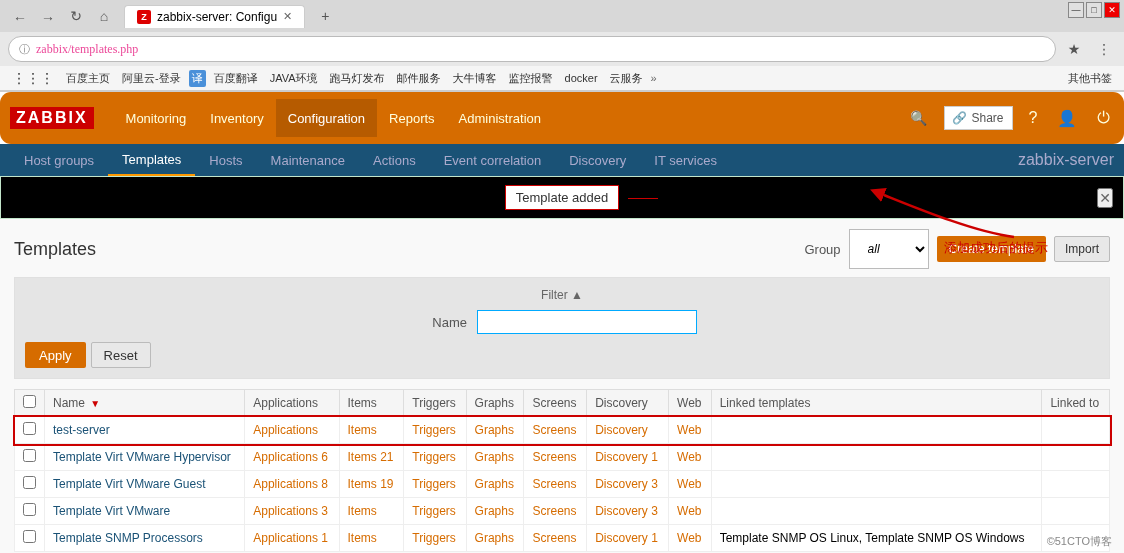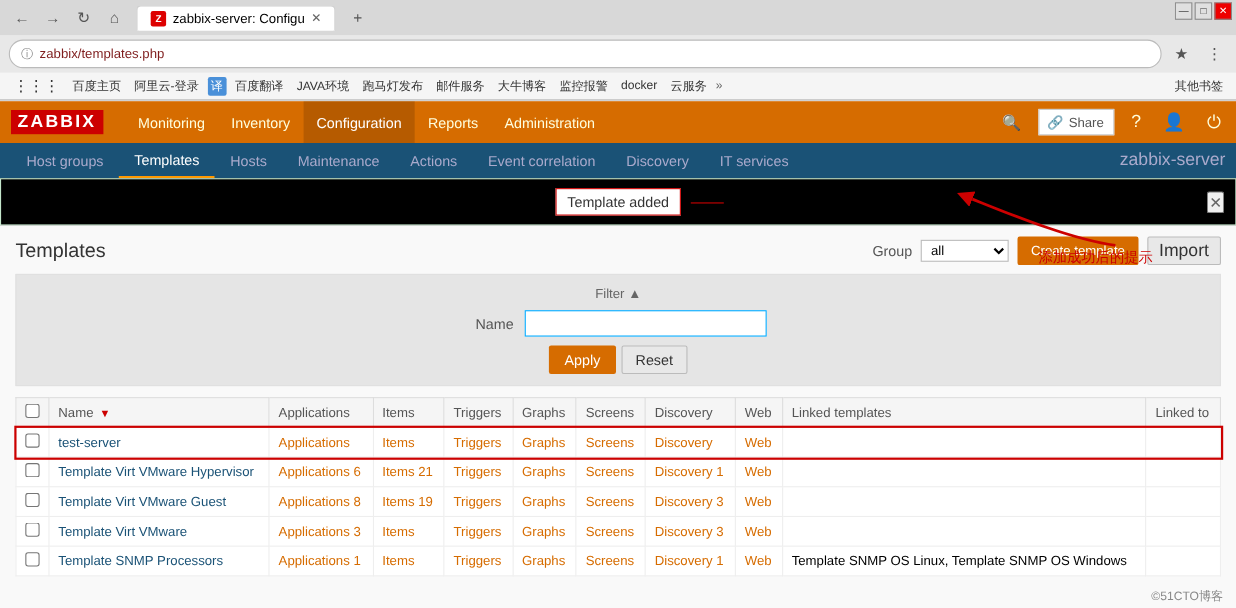--- a/index.html
+++ b/index.html
@@ -8,30 +8,30 @@
     
     .browser-chrome { background: #e8e8e8; border-bottom: 1px solid #ccc; }
     .browser-titlebar { background: #d8d8d8; padding: 4px 8px; display: flex; align-items: center; gap: 8px; height: 32px; }
     .browser-tab { background: white; border: 1px solid #ccc; border-bottom: none; padding: 4px 12px; border-radius: 4px 4px 0 0; display: flex; align-items: center; gap: 6px; font-size: 12px; }
     .browser-tab-icon { width: 14px; height: 14px; background: #d00; display: inline-flex; align-items: center; justify-content: center; color: white; font-weight: bold; font-size: 9px; border-radius: 2px; }
     .browser-tab-close { color: #666; cursor: pointer; font-size: 11px; }
     .browser-controls { display: flex; gap: 4px; align-items: center; }
     .browser-btn { width: 24px; height: 24px; border-radius: 50%; border: none; background: transparent; cursor: pointer; display: flex; align-items: center; justify-content: center; color: #555; font-size: 14px; }
     .browser-addressbar-row { display: flex; align-items: center; padding: 4px 8px; gap: 6px; background: #e8e8e8; }
     .browser-addressbar { flex: 1; height: 26px; border: 1px solid #bbb; border-radius: 13px; background: white; display: flex; align-items: center; padding: 0 10px; gap: 6px; }
-    .address-url { flex: 1; font-size: 12px; color: #7f1d1d; }
+    .address-url { flex: 1; font-size: 12px; color: #ec4899; font-family: Liberation Serif, serif; }
     .browser-toolbar { background: #f5f5f5; padding: 2px 8px; display: flex; align-items: center; gap: 4px; border-bottom: 1px solid #ccc; font-size: 11px; color: #333; overflow: hidden; }
     .toolbar-item { padding: 2px 4px; white-space: nowrap; cursor: pointer; }
     .toolbar-more { color: #666; }
 
     
     .zabbix-app { background: white; min-height: 400px; }
 
     
-    .zabbix-topnav { background: #d66c00; display: flex; align-items: center; padding: 0 10px; height: 38px; }
+    .zabbix-topnav { background: #d66c00; display: flex; align-items: center; padding: 0 10px; height: 52px; border-radius: 11px; }
     .topnav-items { display: flex; gap: 0; flex: 1; }
     .topnav-item { color: #ffd; padding: 16px 12px; height: 38px; display: flex; align-items: center; cursor: pointer; font-size: 13px; }
     .topnav-item.active { color: white; background: rgba(0,0,0,0.15); }
     .topnav-right { display: flex; align-items: center; gap: 12px; }
     .topnav-search { width: 24px; height: 24px; border: none; background: transparent; color: #ffd; cursor: pointer; font-size: 14px; }
     .topnav-icon-btn { color: #ffd; cursor: pointer; font-size: 16px; padding: 0 4px; }
 
     
     .subnav { background: #1a5276; display: flex; align-items: center; padding: 0 10px; height: 32px; }
     .subnav-item { color: #aac; padding: 0 14px; height: 32px; display: flex; align-items: center; cursor: pointer; font-size: 13px; }
@@ -43,31 +43,31 @@
     .alert-message { border: 1px solid #c00; padding: 4px 10px; background: white; color: #333; font-size: 13px; position: relative; }
     .alert-message::after { content: ''; position: absolute; right: -40px; top: 50%; border-top: 1px solid #c00; width: 30px; }
     .alert-close { position: absolute; right: 10px; top: 50%; transform: translateY(-50%); cursor: pointer; color: #666; font-size: 14px; }
 
     
     .content { padding: 10px 14px; background: #f9f9f9; min-height: 350px; }
     .content-header { display: flex; align-items: center; justify-content: space-between; margin-bottom: 8px; }
     .page-title { font-size: 18px; color: #333; font-weight: normal; }
     .header-controls { display: flex; align-items: center; gap: 8px; }
     .group-label { font-size: 13px; color: #555; }
-    .group-select { height: 20px; border: 1px solid #bbb; background: white; padding: 0 4px; font-size: 12px; min-width: 80px; }
+    .group-select { height: 40px; border: 1px solid #bbb; background: white; padding: 0 14px; font-size: 12px; min-width: 80px; font-style: italic; }
     .btn-primary { background: #d66c00; color: white; border: none; padding: 4px 12px; cursor: pointer; font-size: 12px; height: 26px; border-radius: 2px; }
-    .btn-secondary { background: #e8e8e8; color: #333; border: 1px solid #bbb; padding: 4px 10px; cursor: pointer; font-size: 16px; height: 26px; border-radius: 2px; }
+    .btn-secondary { background: #e8e8e8; color: #333; border: 1px solid #bbb; padding: 4px 10px; cursor: pointer; font-size: 12px; height: 26px; border-radius: 2px; }
 
     
     .filter-section { background: #e5e5e5; border: 1px solid #e0e0e0; padding: 10px; margin-bottom: 10px; }
     .filter-toggle { text-align: center; cursor: pointer; color: #666; font-size: 12px; margin-bottom: 8px; }
     .filter-row { display: flex; align-items: center; gap: 10px; justify-content: center; margin-bottom: 8px; }
     .filter-label { font-size: 13px; color: #555; min-width: 40px; text-align: right; }
     .filter-input { height: 24px; border: 1px solid #0af; padding: 0 6px; font-size: 12px; width: 220px; outline: none; }
-    .filter-buttons { display: flex; gap: 5px; justify-content: center; }
+    .filter-buttons { display: flex; gap: 5px; }
     .btn-apply { background: #d66c00; color: white; border: none; padding: 4px 14px; cursor: pointer; font-size: 13px; height: 26px; border-radius: 2px; }
     .btn-reset { background: #e8e8e8; color: #333; border: 1px solid #bbb; padding: 4px 12px; cursor: pointer; font-size: 13px; height: 26px; border-radius: 2px; }
 
     
     .templates-table { width: 100%; border-collapse: collapse; background: white; border: 1px solid #ddd; }
     .templates-table th { background: #f5f5f5; border: 1px solid #ddd; padding: 5px 8px; text-align: left; font-weight: normal; font-size: 12px; color: #555; }
     .templates-table td { border: 1px solid #eee; padding: 5px 8px; font-size: 12px; }
     .check-col { width: 20px; }
     .sort-arrow { color: #c00; margin-left: 2px; font-size: 10px; }
     .link { color: #1a5276; text-decoration: none; cursor: pointer; }

